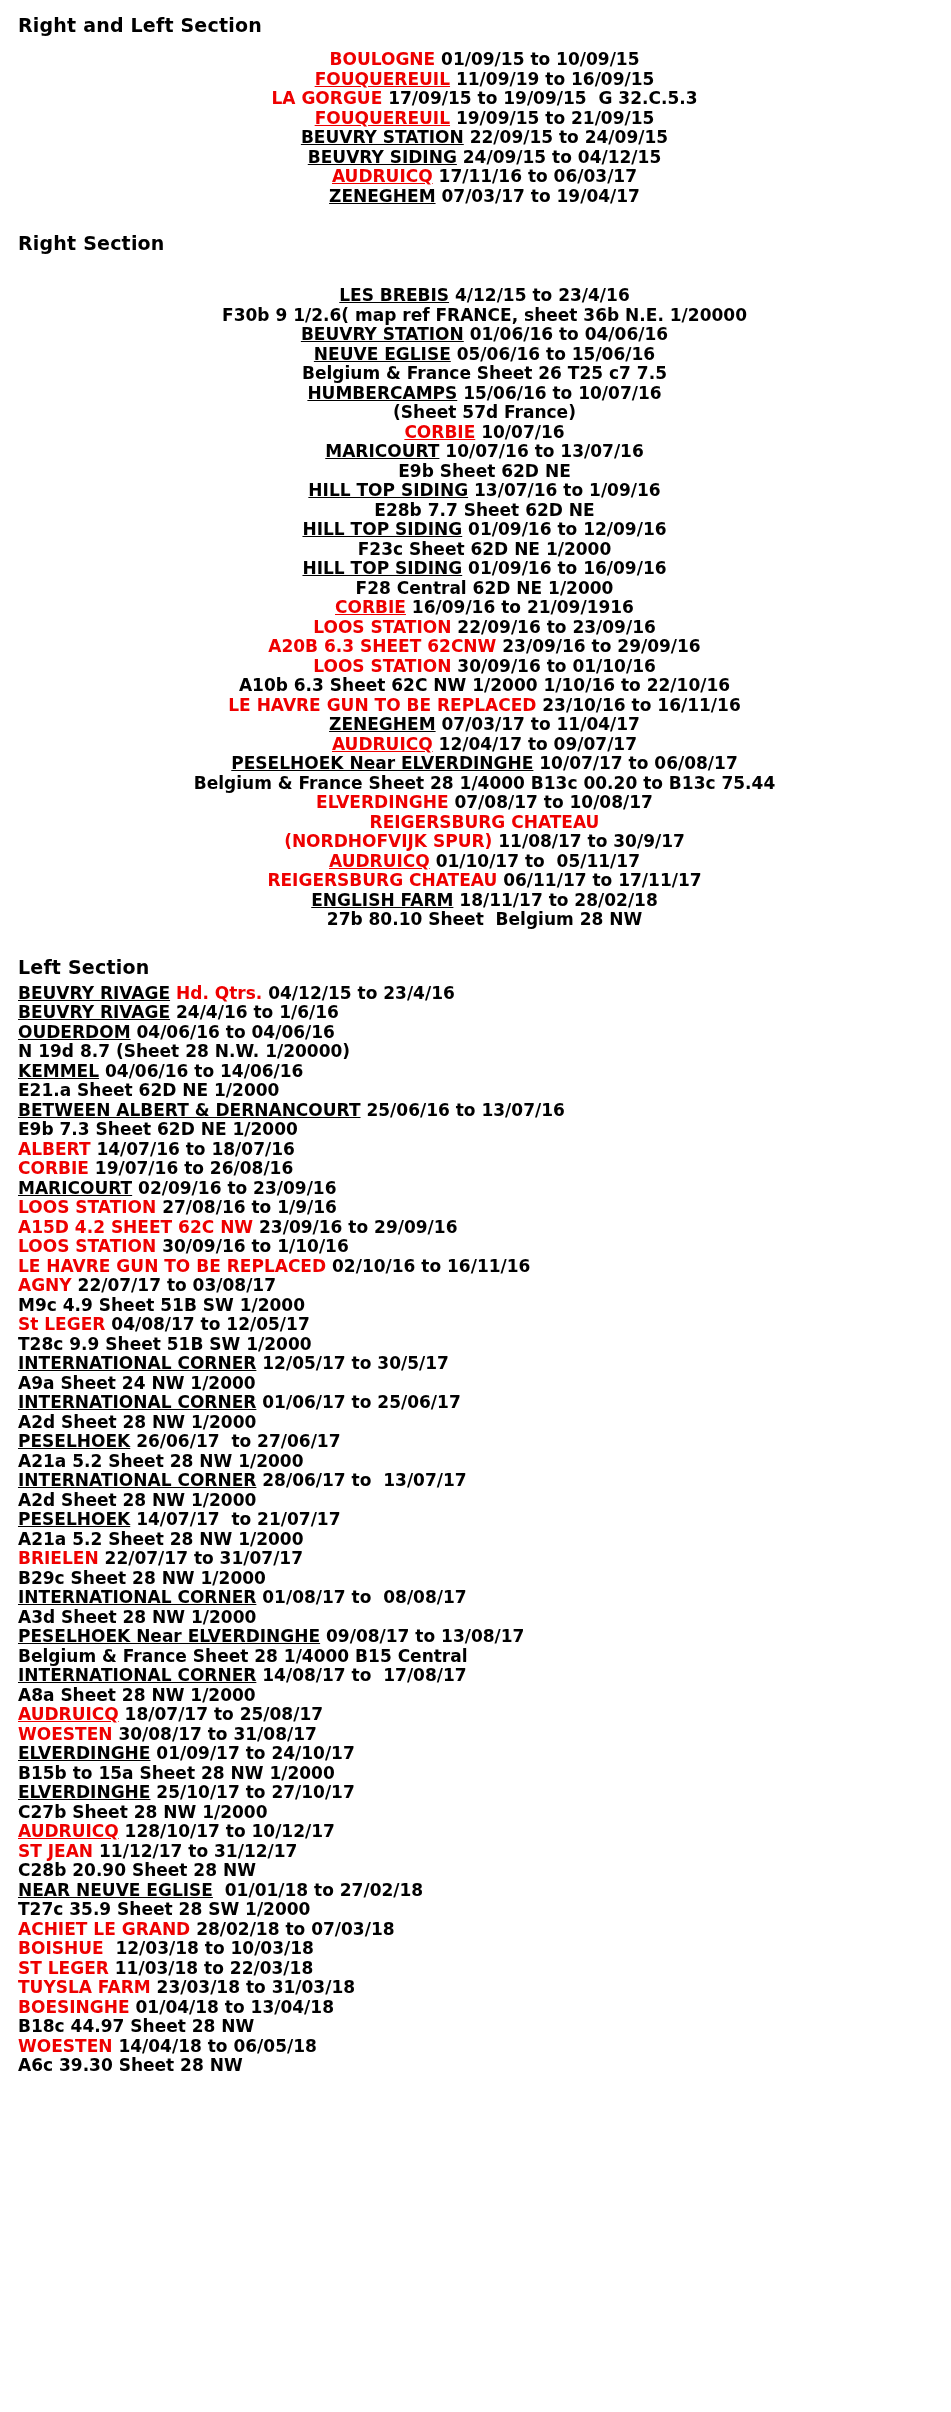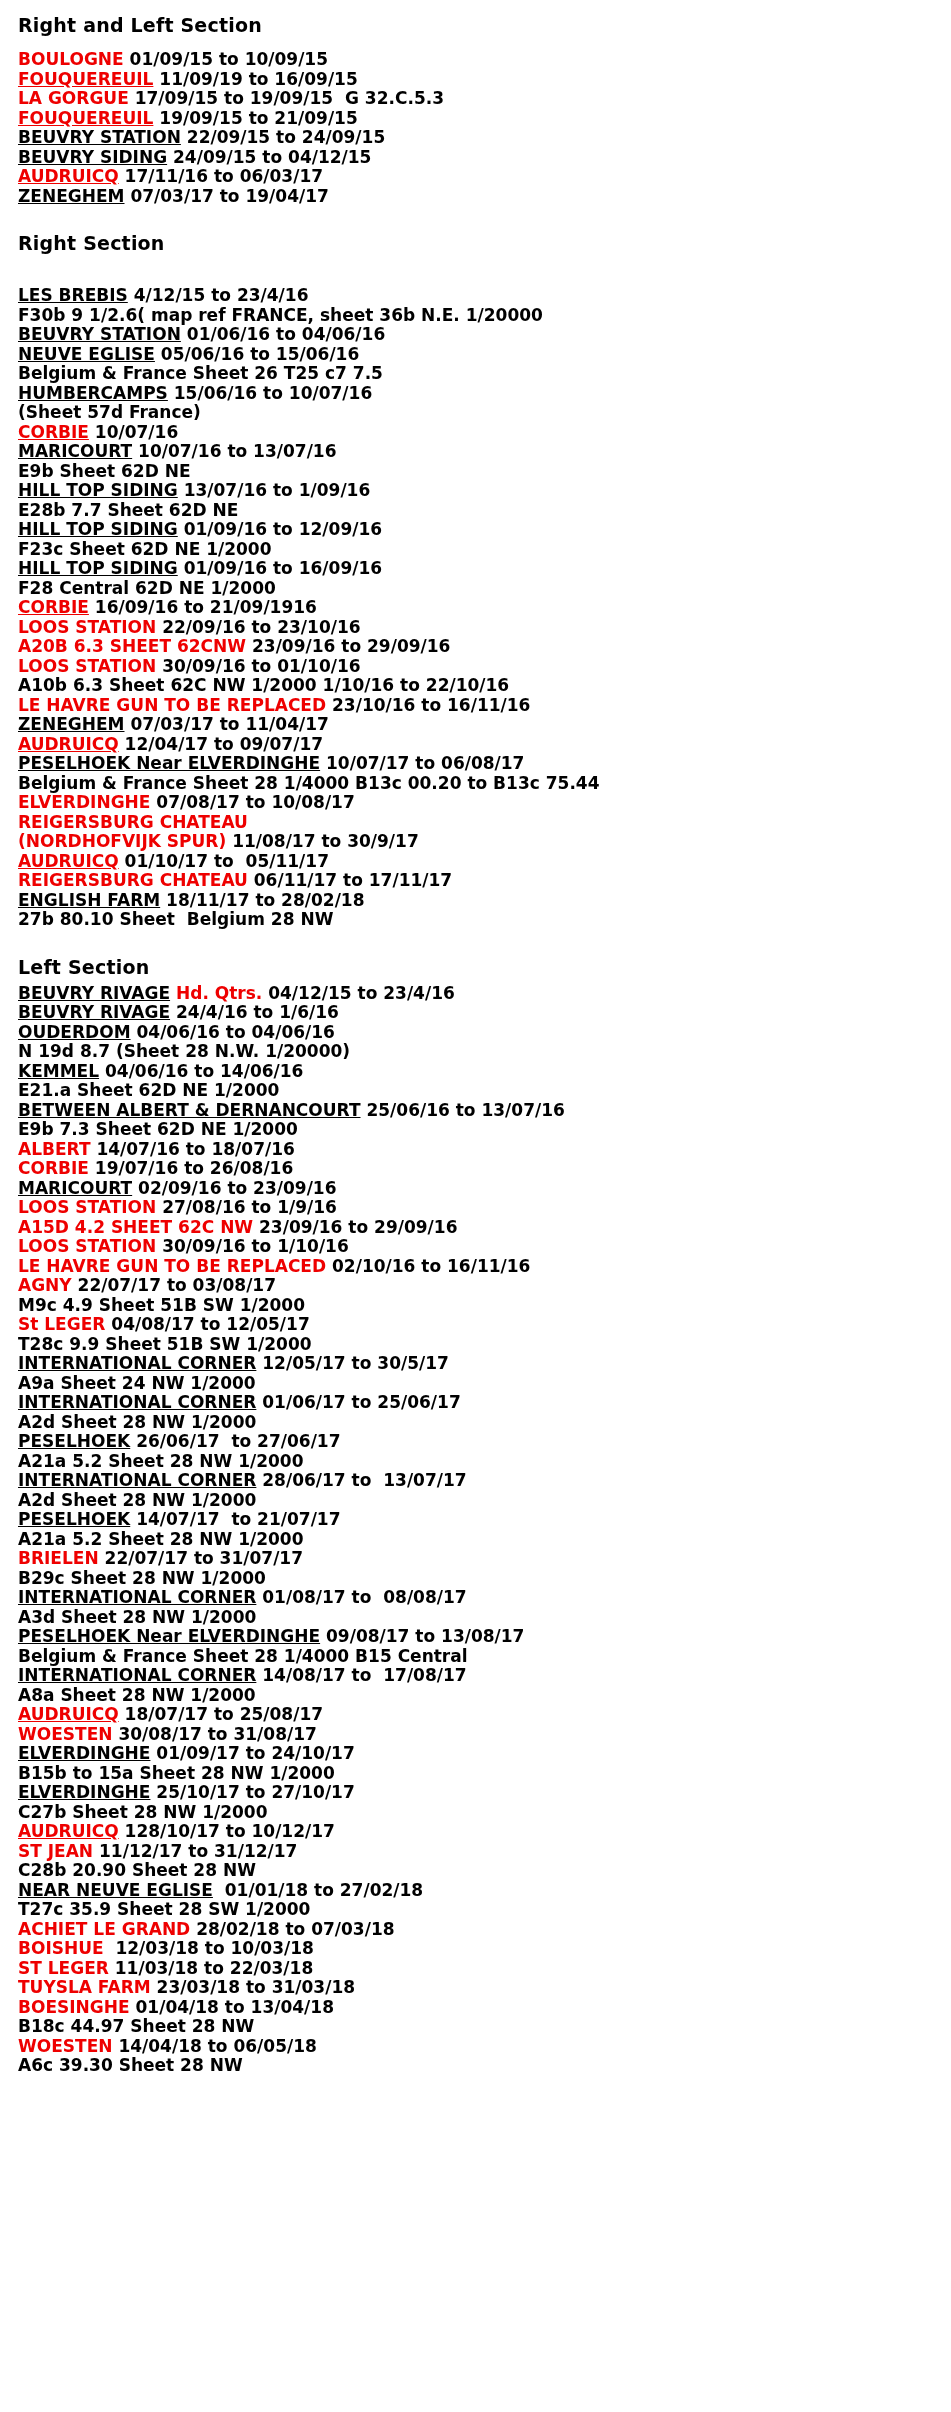--- a/index.html
+++ b/index.html
@@ -35,53 +35,53 @@
   .nu{text-decoration:none;}
   .seg{display:inline;}
 </style>
 </head>
 <body>
 
 <div class="page">
   <div id="sections-root">
       <div class="section">
         <h2 class="section-head">Right and Left Section</h2>
-        <div class="entries" style="margin-top: 14px;">
+        <div class="entries" style="margin-top: 14px; text-align: center;">
           <div class="entry"><span class="seg red nu">BOULOGNE</span><span class="seg black nu"> 01/09/15 to 10/09/15</span></div>
           <div class="entry"><span class="seg red u">FOUQUEREUIL</span><span class="seg black nu"> 11/09/19 to 16/09/15</span></div>
           <div class="entry"><span class="seg red nu">LA GORGUE</span><span class="seg black nu"> 17/09/15 to 19/09/15  G 32.C.5.3</span></div>
           <div class="entry"><span class="seg red u">FOUQUEREUIL</span><span class="seg black nu"> 19/09/15 to 21/09/15</span></div>
           <div class="entry"><span class="seg black u">BEUVRY STATION</span><span class="seg black nu"> 22/09/15 to 24/09/15</span></div>
           <div class="entry"><span class="seg black u">BEUVRY SIDING</span><span class="seg black nu"> 24/09/15 to 04/12/15</span></div>
           <div class="entry"><span class="seg red u">AUDRUICQ</span><span class="seg black nu"> 17/11/16 to 06/03/17</span></div>
           <div class="entry"><span class="seg black u">ZENEGHEM</span><span class="seg black nu"> 07/03/17 to 19/04/17</span></div>
         </div>
       </div>
       <div class="spacer-lg"></div>
       <div class="section">
         <h2 class="section-head">Right Section</h2>
-        <div class="entries" style="margin-top: 32px;">
+        <div class="entries" style="margin-top: 32px; text-align: center;">
           <div class="entry"><span class="seg black u">LES BREBIS</span><span class="seg black nu"> 4/12/15 to 23/4/16</span></div>
           <div class="entry"><span class="seg black nu">F30b 9 1/2.6( map ref FRANCE, sheet 36b N.E. 1/20000</span></div>
           <div class="entry"><span class="seg black u">BEUVRY STATION</span><span class="seg black nu"> 01/06/16 to 04/06/16</span></div>
           <div class="entry"><span class="seg black u">NEUVE EGLISE</span><span class="seg black nu"> 05/06/16 to 15/06/16</span></div>
           <div class="entry"><span class="seg black nu">Belgium &amp; France Sheet 26 T25 c7 7.5</span></div>
           <div class="entry"><span class="seg black u">HUMBERCAMPS</span><span class="seg black nu"> 15/06/16 to 10/07/16</span></div>
           <div class="entry"><span class="seg black nu">(Sheet 57d France)</span></div>
           <div class="entry"><span class="seg red u">CORBIE</span><span class="seg black nu"> 10/07/16</span></div>
           <div class="entry"><span class="seg black u">MARICOURT</span><span class="seg black nu"> 10/07/16 to 13/07/16</span></div>
           <div class="entry"><span class="seg black nu">E9b Sheet 62D NE</span></div>
           <div class="entry"><span class="seg black u">HILL TOP SIDING</span><span class="seg black nu"> 13/07/16 to 1/09/16</span></div>
           <div class="entry"><span class="seg black nu">E28b 7.7 Sheet 62D NE</span></div>
           <div class="entry"><span class="seg black u">HILL TOP SIDING</span><span class="seg black nu"> 01/09/16 to 12/09/16</span></div>
           <div class="entry"><span class="seg black nu">F23c Sheet 62D NE 1/2000</span></div>
           <div class="entry"><span class="seg black u">HILL TOP SIDING</span><span class="seg black nu"> 01/09/16 to 16/09/16</span></div>
           <div class="entry"><span class="seg black nu">F28 Central 62D NE 1/2000</span></div>
           <div class="entry"><span class="seg red u">CORBIE</span><span class="seg black nu"> 16/09/16 to 21/09/1916</span></div>
-          <div class="entry"><span class="seg red nu">LOOS STATION</span><span class="seg black nu"> 22/09/16 to 23/10/16</span></div>
+          <div class="entry"><span class="seg red nu">LOOS STATION</span><span class="seg black nu"> 22/09/16 to 23/09/16</span></div>
           <div class="entry"><span class="seg red nu">A20B 6.3 SHEET 62CNW</span><span class="seg black nu"> 23/09/16 to 29/09/16</span></div>
           <div class="entry"><span class="seg red nu">LOOS STATION</span><span class="seg black nu"> 30/09/16 to 01/10/16</span></div>
           <div class="entry"><span class="seg black nu">A10b 6.3 Sheet 62C NW 1/2000 1/10/16 to 22/10/16</span></div>
           <div class="entry"><span class="seg red nu">LE HAVRE GUN TO BE REPLACED</span><span class="seg black nu"> 23/10/16 to 16/11/16</span></div>
           <div class="entry"><span class="seg black u">ZENEGHEM</span><span class="seg black nu"> 07/03/17 to 11/04/17</span></div>
           <div class="entry"><span class="seg red u">AUDRUICQ</span><span class="seg black nu"> 12/04/17 to 09/07/17</span></div>
           <div class="entry"><span class="seg black u">PESELHOEK Near ELVERDINGHE</span><span class="seg black nu"> 10/07/17 to 06/08/17</span></div>
           <div class="entry"><span class="seg black nu">Belgium &amp; France Sheet 28 1/4000 B13c 00.20 to B13c 75.44</span></div>
           <div class="entry"><span class="seg red nu">ELVERDINGHE</span><span class="seg black nu"> 07/08/17 to 10/08/17</span></div>
           <div class="entry"><span class="seg red nu">REIGERSBURG CHATEAU</span></div>

